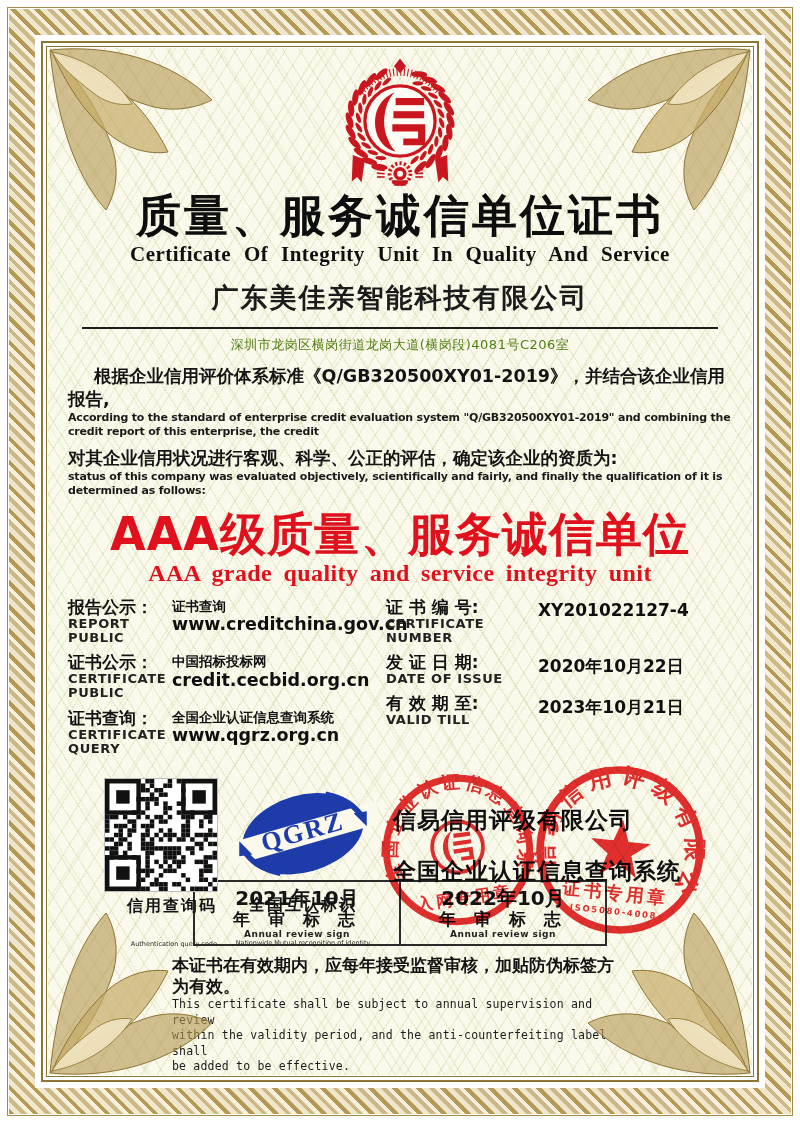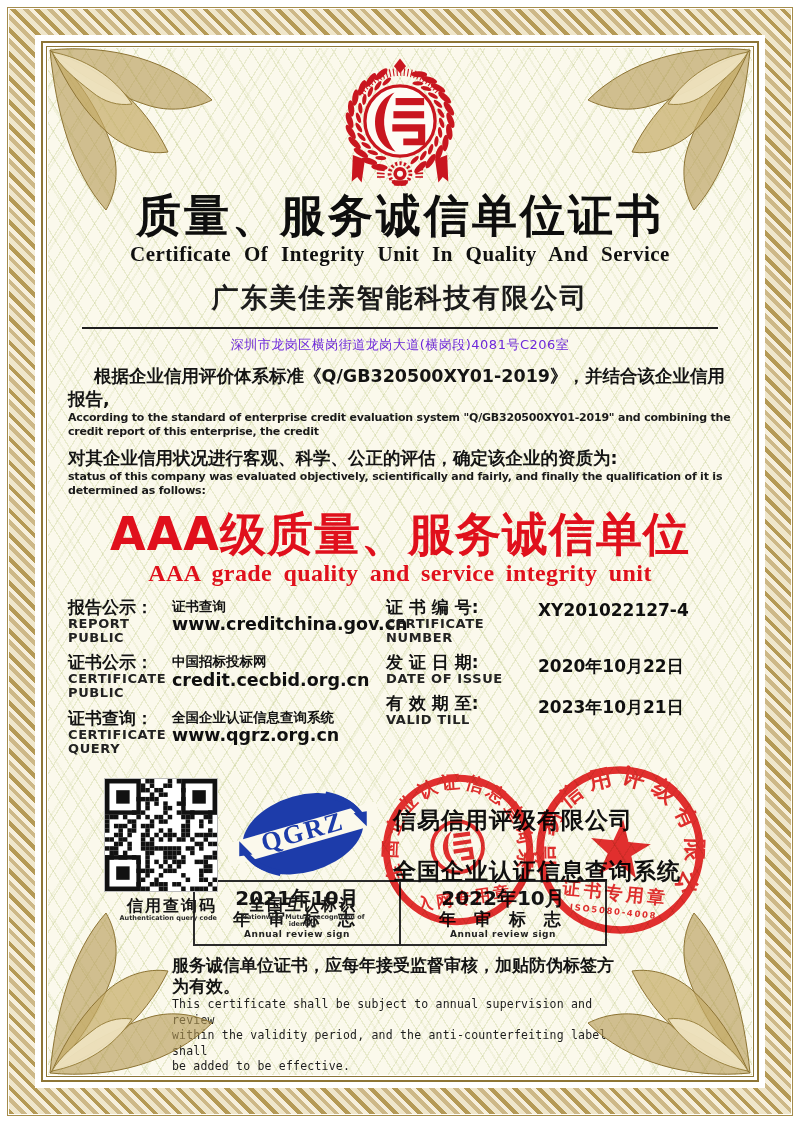--- a/index.html
+++ b/index.html
@@ -26,21 +26,21 @@
 
   .content{position:absolute;inset:48px;display:flex;flex-direction:column;align-items:center;overflow:hidden;}
 
   .emblem{margin-top:10px;width:196px;height:210px;}
 
   .title-cn{margin-top:4px;font-size:45px;font-weight:800;letter-spacing:3px;color:#0e0e0e;line-height:1.1;text-align:center;}
   .title-en{margin-top:2px;font-family:"Liberation Serif","DejaVu Serif",serif;font-weight:700;
             font-size:21px;word-spacing:7px;letter-spacing:.5px;color:#101010;}
   .company{margin-top:13px;font-size:27px;font-weight:600;letter-spacing:2px;color:#1b1b1b;}
   .rule{margin-top:11px;width:636px;border-top:2px solid #1d1d1d;height:0;}
-  .address{margin-top:7px;font-size:13px;font-weight:500;color:#6d28d9;letter-spacing:.5px;text-align:center;}
+  .address{margin-top:7px;font-size:13px;font-weight:500;color:#4d7c0f;letter-spacing:.5px;text-align:center;}
 
   .para{width:664px;text-align:left;}
   .para.first{margin-top:11px;}
   .para.second{margin-top:9px;}
   .para .cn{font-size:17.5px;font-weight:700;color:#141414;line-height:1.3;}
   .para.first .cn{text-indent:26px;}
   .para .en{font-size:11px;font-weight:700;color:#1a1a1a;line-height:1.25;letter-spacing:-0.2px;}
 
   .grade-cn{margin-top:12px;font-size:46px;font-weight:900;color:#e0101c;letter-spacing:1px;line-height:1.05;}
   .grade-en{margin-top:2px;font-family:"Liberation Serif","DejaVu Serif",serif;font-weight:700;
@@ -58,21 +58,21 @@
   .fcol.right .flabel{width:148px;}
   .fvalue{padding-left:4px;}
   .fvalue .v1{font-size:13.5px;font-weight:700;line-height:1.15;color:#121212;}
   .fvalue .v2{font-size:17.5px;font-weight:700;line-height:1.15;color:#0f0f0f;}
   .fvalue .single{font-size:17px;font-weight:700;color:#0f0f0f;padding-top:1px;}
 
   .seals{position:relative;margin-top:14px;width:706px;height:152px;}
   .qr-wrap{position:absolute;left:44px;top:0;width:126px;text-align:right;}
   .qr-wrap svg{width:112px;height:112px;background:#fff;outline:1px solid #bbb;}
   .seal-label-cn{font-size:16px;font-weight:800;color:#141414;letter-spacing:2px;margin-top:3px;line-height:1.05;}
-  .seal-label-en{font-size:6.5px;font-weight:700;color:#2a2a2a;line-height:1.1;}
+  .seal-label-en{font-size:6.5px;font-weight:400;color:#2a2a2a;line-height:1.1;margin-top:26px;}
   .qgrz-wrap{position:absolute;left:180px;top:6px;width:152px;text-align:center;}
   .issuer{position:absolute;left:346px;top:26px;z-index:1;}
   .issuer .l1{font-size:23px;font-weight:600;letter-spacing:1px;color:#101010;}
   .issuer .l2{margin-top:20px;font-size:23px;font-weight:600;letter-spacing:1px;color:#101010;}
   .stamp{position:absolute;mix-blend-mode:multiply;opacity:.93;z-index:2;}
   .stamp.s1{left:334px;top:-6px;width:154px;height:154px;transform:rotate(-8deg);}
   .stamp.s2{left:488px;top:-14px;width:170px;height:170px;transform:rotate(6deg);}
 
   .annual{margin-top:8px;display:flex;border:2px solid #2b2b2b;background:rgba(255,255,255,0.0);}
   .acell{width:204px;text-align:center;padding:5px 0 4px;}
@@ -565,20 +565,20 @@
         <div class="en">Annual review sign</div>
       </div>
       <div class="acell">
         <div class="date">2022年10月</div>
         <div class="lbl">年 审 标 志</div>
         <div class="en">Annual review sign</div>
       </div>
     </div>
 
     <div class="note">
-      <div class="cn">服务诚信单位证书，应每年接受监督审核，加贴防伪标签方为有效。</div>
+      <div class="cn">本证书在有效期内，应每年接受监督审核，加贴防伪标签方为有效。</div>
       <div class="en">This certificate shall be subject to annual supervision and review</div>
       <div class="en">within the validity period, and the anti-counterfeiting label shall</div>
       <div class="en">be added to be effective.</div>
     </div>
 
   </div>
 </div>
 
 </body></html>

